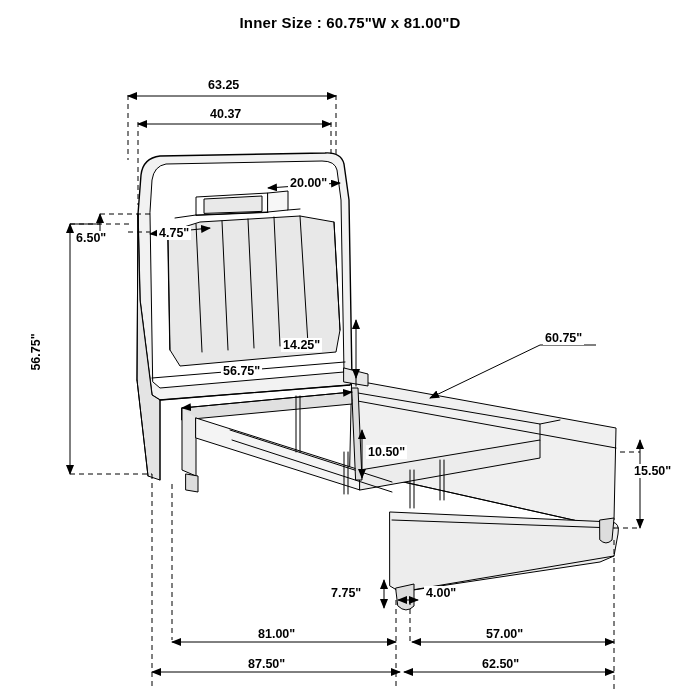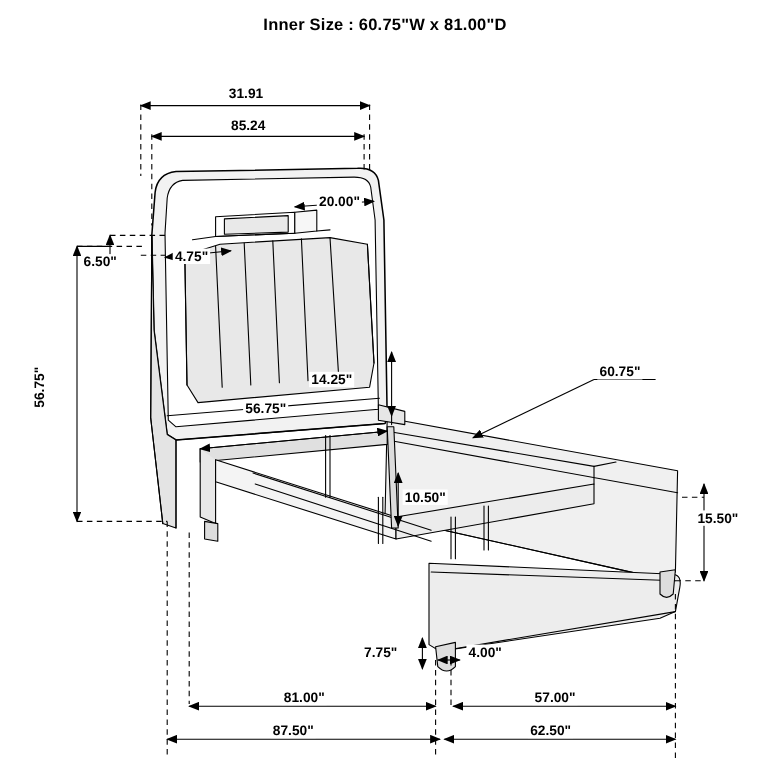--- a/index.html
+++ b/index.html
@@ -184,23 +184,23 @@
       <path d="M172,642 L396,642" marker-start="url(#arrStart)" marker-end="url(#arrEnd)"></path>
 
       <path d="M412,642 L614,642" marker-start="url(#arrStart)" marker-end="url(#arrEnd)"></path>
 
       <path d="M152,672 L400,672" marker-start="url(#arrStart)" marker-end="url(#arrEnd)"></path>
 
       <path d="M404,672 L614,672" marker-start="url(#arrStart)" marker-end="url(#arrEnd)"></path>
     </g>
   </svg>
 
-  <div class="dimlabel" style="left:206px; top:78px;">31.91</div>
-
-  <div class="dimlabel" style="left:208px; top:107px;">85.24</div>
+  <div class="dimlabel" style="left:206px; top:78px;">63.25</div>
+
+  <div class="dimlabel" style="left:208px; top:107px;">40.37</div>
 
   <div class="dimlabel" style="left:288px; top:176px;">20.00"</div>
 
   <div class="dimlabel" style="left:157px; top:226px;">4.75"</div>
 
   <div class="dimlabel" style="left:74px; top:231px;">6.50"</div>
 
   <div class="dimlabel rot" style="left:-1px; top:345px; width:70px; text-align:center;">56.75"</div>
 
   <div class="dimlabel" style="left:281px; top:338px;">14.25"</div>

